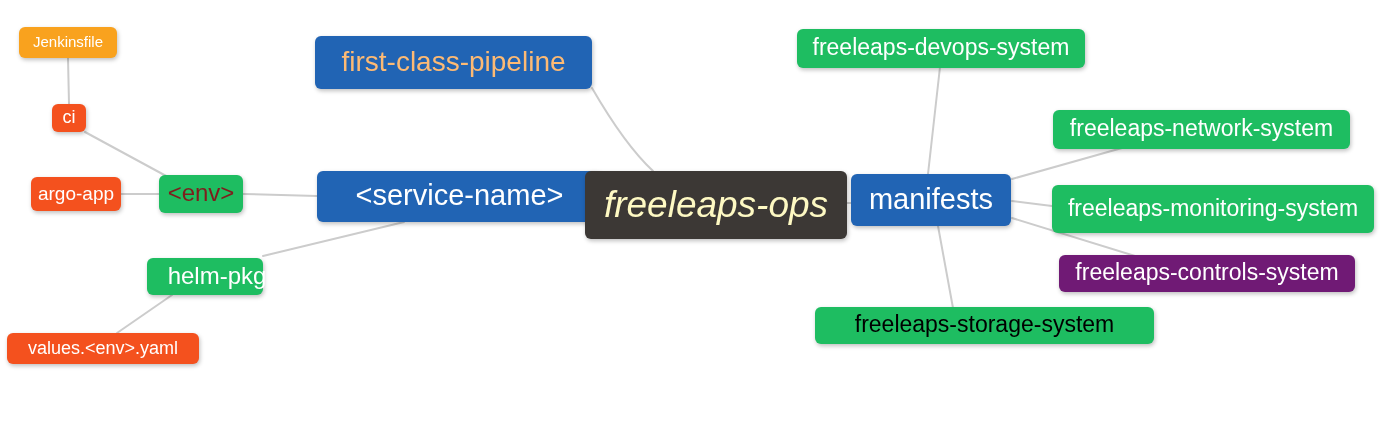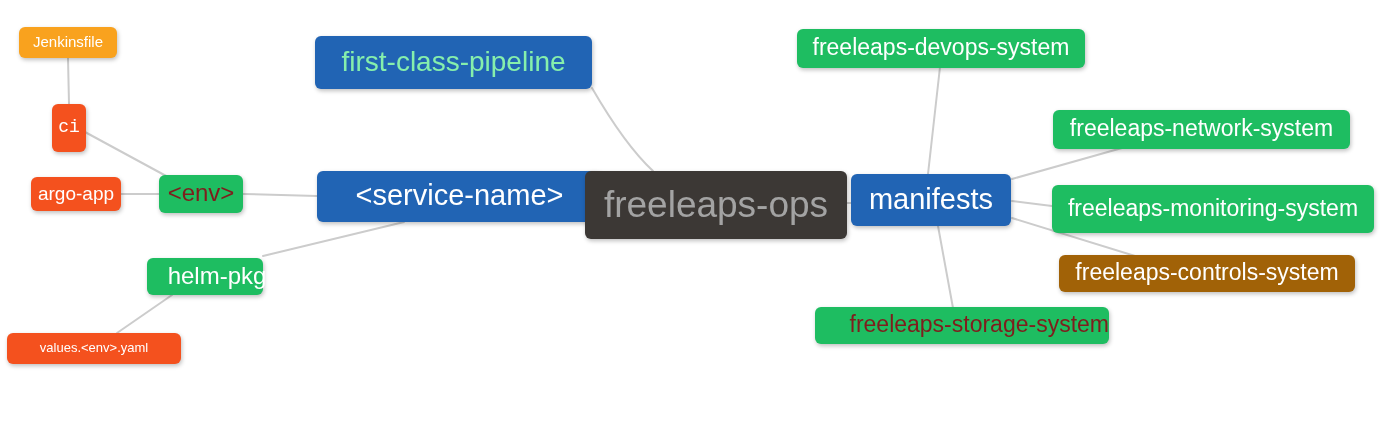--- a/index.html
+++ b/index.html
@@ -58,55 +58,55 @@
       <path d="M 928 174 L 940 67" stroke="#CCCCCC" stroke-width="2" fill="none" stroke-linecap="round"></path>
       <path d="M 1012 179 L 1122 148" stroke="#CCCCCC" stroke-width="2" fill="none" stroke-linecap="round"></path>
       <path d="M 1012 201 L 1052 206" stroke="#CCCCCC" stroke-width="2" fill="none" stroke-linecap="round"></path>
       <path d="M 1012 218 L 1135 256" stroke="#CCCCCC" stroke-width="2" fill="none" stroke-linecap="round"></path>
       <path d="M 938 226 L 953 308" stroke="#CCCCCC" stroke-width="2" fill="none" stroke-linecap="round"></path>
     </svg>
 
 <div class="node" style="left: 19px; top: 27px; width: 98px; height: 31px; font-size: 15px; background: rgb(249, 162, 30); color: rgb(255, 255, 255); text-align: right;">
       <span>Jenkinsfile</span>
     </div>
-    <div class="node" style="left: 52px; top: 104px; width: 34px; height: 48px; font-size: 18px; background: rgb(244, 81, 30); color: rgb(255, 255, 255); font-family: Liberation Mono, monospace;">
+    <div class="node" style="left: 52px; top: 104px; width: 34px; height: 28px; font-size: 18px; background: rgb(244, 81, 30); color: rgb(255, 255, 255);">
       <span>ci</span>
     </div>
     <div class="node" style="left: 31px; top: 177px; width: 90px; height: 34px; font-size: 19px; background: rgb(244, 81, 30); color: rgb(255, 255, 255);">
       <span>argo-app</span>
     </div>
     <div class="node" style="left: 159px; top: 175px; width: 84px; height: 38px; font-size: 24px; background: rgb(30, 189, 97); color: #7f1d1d;">
       <span>&lt;env&gt;</span>
     </div>
     <div class="node" style="left: 147px; top: 258px; width: 116px; height: 37px; font-size: 24px; background: rgb(30, 189, 97); color: rgb(255, 255, 255); padding-left: 24px;">
       <span>helm-pkg</span>
     </div>
-    <div class="node" style="left: 7px; top: 333px; width: 174px; height: 31px; font-size: 13px; background: rgb(244, 81, 30); color: rgb(255, 255, 255);">
+    <div class="node" style="left: 7px; top: 333px; width: 192px; height: 31px; font-size: 18px; background: rgb(244, 81, 30); color: rgb(255, 255, 255);">
       <span>values.&lt;env&gt;.yaml</span>
     </div>
-    <div class="node" style="left: 315px; top: 36px; width: 277px; height: 53px; font-size: 28px; background: rgb(33, 100, 180); color: #86efac; justify-content: center;">
+    <div class="node" style="left: 315px; top: 36px; width: 277px; height: 53px; font-size: 28px; background: rgb(33, 100, 180); color: #fdba74; justify-content: center;">
       <span>first-class-pipeline</span>
     </div>
     <div class="node" style="left: 317px; top: 171px; width: 285px; height: 51px; font-size: 29px; background: rgb(33, 100, 180); color: rgb(255, 255, 255);">
       <span>&lt;service-name&gt;</span>
     </div>
-    <div class="node" style="left: 585px; top: 171px; width: 262px; height: 68px; font-size: 37px; background: rgb(60, 56, 53); color: #a3a3a3;">
+    <div class="node" style="left: 585px; top: 171px; width: 262px; height: 68px; font-size: 37px; background: rgb(60, 56, 53); color: #fef9c3; font-style: italic;">
       <span>freeleaps-ops</span>
     </div>
     <div class="node" style="left: 851px; top: 174px; width: 160px; height: 52px; font-size: 29px; background: rgb(33, 100, 180); color: rgb(255, 255, 255); justify-content: center;">
       <span>manifests</span>
     </div>
     <div class="node" style="left: 797px; top: 29px; width: 288px; height: 39px; font-size: 23px; background: rgb(30, 189, 97); color: rgb(255, 255, 255);">
       <span>freeleaps-devops-system</span>
     </div>
     <div class="node" style="left: 1053px; top: 110px; width: 297px; height: 39px; font-size: 23px; background: rgb(30, 189, 97); color: rgb(255, 255, 255);">
       <span>freeleaps-network-system</span>
     </div>
     <div class="node" style="left: 1052px; top: 185px; width: 322px; height: 48px; font-size: 23px; background: rgb(30, 189, 97); color: rgb(255, 255, 255);">
       <span>freeleaps-monitoring-system</span>
     </div>
-    <div class="node" style="left: 1059px; top: 255px; width: 296px; height: 37px; font-size: 23px; background: #a16207; color: rgb(255, 255, 255);">
+    <div class="node" style="left: 1059px; top: 255px; width: 296px; height: 37px; font-size: 23px; background: #701a75; color: rgb(255, 255, 255);">
       <span>freeleaps-controls-system</span>
     </div>
-    <div class="node" style="left: 815px; top: 307px; width: 294px; height: 37px; font-size: 23px; background: rgb(30, 189, 97); color: #7f1d1d; justify-content: flex-end;">
+    <div class="node" style="left: 815px; top: 307px; width: 339px; height: 37px; font-size: 23px; background: rgb(30, 189, 97); color: #000000;">
       <span>freeleaps-storage-system</span>
     </div>
   </div>
 
 </body></html>

